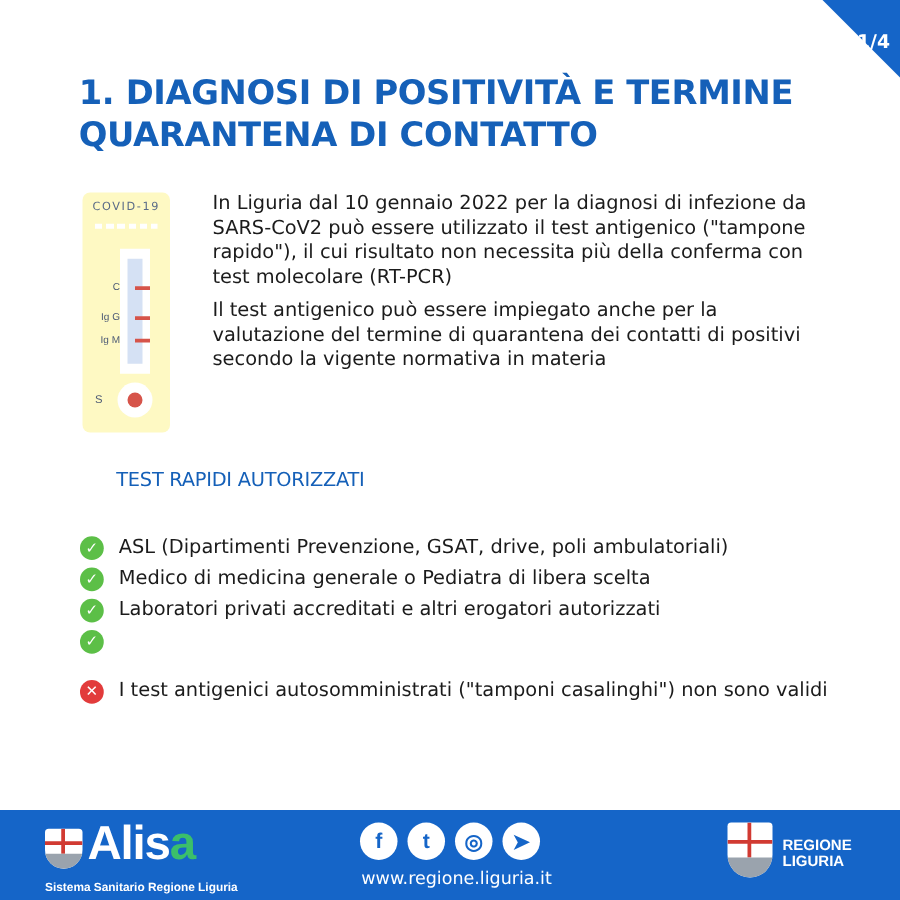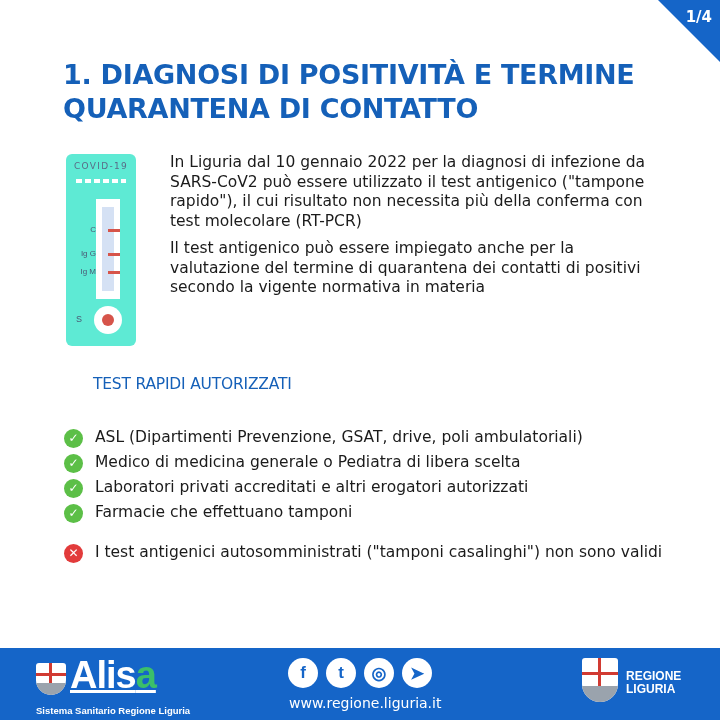--- a/index.html
+++ b/index.html
@@ -1,28 +1,28 @@
 <!DOCTYPE html>
 <html><head>
 <meta charset="utf-8">
 <style>
   * { box-sizing: border-box; margin: 0; padding: 0; }
   html, body { width: 720px; height: 720px; overflow: hidden; background: #ffffff; }
   body { position: relative; font-family: "Liberation Sans", sans-serif; color: #1b1b1b; }
 
   .corner { position: absolute; top: 0; right: 0; width: 0; height: 0;
     border-top: 62px solid #1565c8; border-left: 62px solid transparent; }
-  .page-num { position: absolute; top: 8px; right: 8px; color: #fff; font-weight: 700; font-size: 15px;
+  .page-num { position: absolute; top: 24px; right: 8px; color: #fff; font-weight: 700; font-size: 15px;
     font-family: "DejaVu Sans", sans-serif; }
 
   .title { position: absolute; left: 63px; top: 58px; width: 640px; color: #1560b8;
     font-family: "DejaVu Sans", sans-serif; font-size: 27px; font-weight: 700; line-height: 34px;
     letter-spacing: -0.3px; }
 
-  .kit { position: absolute; left: 66px; top: 154px; width: 70px; height: 192px; background: #5eead4;
+  .kit { position: absolute; left: 66px; top: 154px; width: 70px; height: 192px; background: #fef9c3;
     border-radius: 6px; padding-left: 24px; }
   .kit-label { position: absolute; top: 7px; left: 0; width: 100%; text-align: center; font-size: 9px;
     letter-spacing: 1.3px; color: #5a6b87; font-family: "DejaVu Sans", sans-serif; }
   .kit-dots { position: absolute; top: 25px; left: 10px; width: 50px; height: 4px;
     background: repeating-linear-gradient(90deg, #fff 0 6px, transparent 6px 9px); }
   .kit-window { position: absolute; top: 45px; left: 30px; width: 24px; height: 100px; background: #fff; }
   .kit-strip { position: absolute; top: 8px; left: 6px; width: 12px; height: 84px; background: #d5e1f4; }
   .kit-line { position: absolute; left: 6px; width: 12px; height: 3px; background: #d6544a; }
   .kit-mark { position: absolute; left: 0; width: 30px; text-align: right; font-size: 8px; color: #4a5874; }
   .kit-well { position: absolute; top: 152px; left: 28px; width: 28px; height: 28px; border-radius: 50%; background: #fff; }
@@ -44,21 +44,21 @@
     display: flex; align-items: center; justify-content: center; color: #fff; font-size: 12px; font-weight: 700; }
   .ico.ok { background: #5cbf47; }
   .ico.no { background: #e23b3b; }
 
   .footer { position: absolute; left: 0; top: 648px; width: 720px; height: 72px; background: #1565c8; }
   .alisa { position: absolute; left: 36px; top: 10px; }
   .alisa-shield { position: absolute; left: 0; top: 5px; width: 30px; height: 32px; background: #fff; border-radius: 3px 3px 15px 15px; overflow: hidden; }
   .alisa-shield .h { position: absolute; top: 10px; left: 0; width: 30px; height: 3px; background: #d13a32; }
   .alisa-shield .v { position: absolute; top: 0; left: 13px; width: 3px; height: 20px; background: #d13a32; }
   .alisa-shield .arc { position: absolute; bottom: 0; left: 0; width: 30px; height: 12px; background: #9aa3ad; }
-  .alisa-name { position: absolute; left: 34px; top: -4px; font-size: 38px; font-weight: 700; color: #fff; letter-spacing: -1px; text-decoration: underline; }
+  .alisa-name { position: absolute; left: 34px; top: -4px; font-size: 38px; font-weight: 700; color: #fff; letter-spacing: -1px; }
   .alisa-name span { color: #3bbf6a; }
   .alisa-sub { position: absolute; left: 0; top: 47px; white-space: nowrap; font-size: 9.5px; font-weight: 700; color: #fff; }
 
   .social { position: absolute; left: 288px; top: 10px; display: flex; gap: 8px; }
   .soc { width: 30px; height: 30px; border-radius: 50%; background: #fff; color: #1565c8;
     display: flex; align-items: center; justify-content: center; font-weight: 700; font-size: 17px; }
   .site { position: absolute; left: 289px; top: 47px; color: #fff; font-size: 14px; font-family: "DejaVu Sans", sans-serif; text-align: center; }
 
   .regione { position: absolute; left: 582px; top: 10px; }
   .reg-shield { position: absolute; left: 0; top: 0; width: 36px; height: 44px; background: #fff; border-radius: 3px 3px 18px 18px; overflow: hidden; }
@@ -109,21 +109,20 @@
   <li>
     <span class="ico ok">✓</span>
     <span>Medico di medicina generale o Pediatra di libera scelta</span>
   </li>
   <li>
     <span class="ico ok">✓</span>
     <span>Laboratori privati accreditati e altri erogatori autorizzati</span>
   </li>
   <li>
     <span class="ico ok">✓</span>
-    <span>Farmacie che effettuano tamponi</span>
   </li>
   <li class="gap">
     <span class="ico no">✕</span>
     <span>I test antigenici autosomministrati ("tamponi casalinghi") non sono validi</span>
   </li>
 </ul>
 
 <div class="footer">
   <div class="alisa">
     <div class="alisa-shield">

